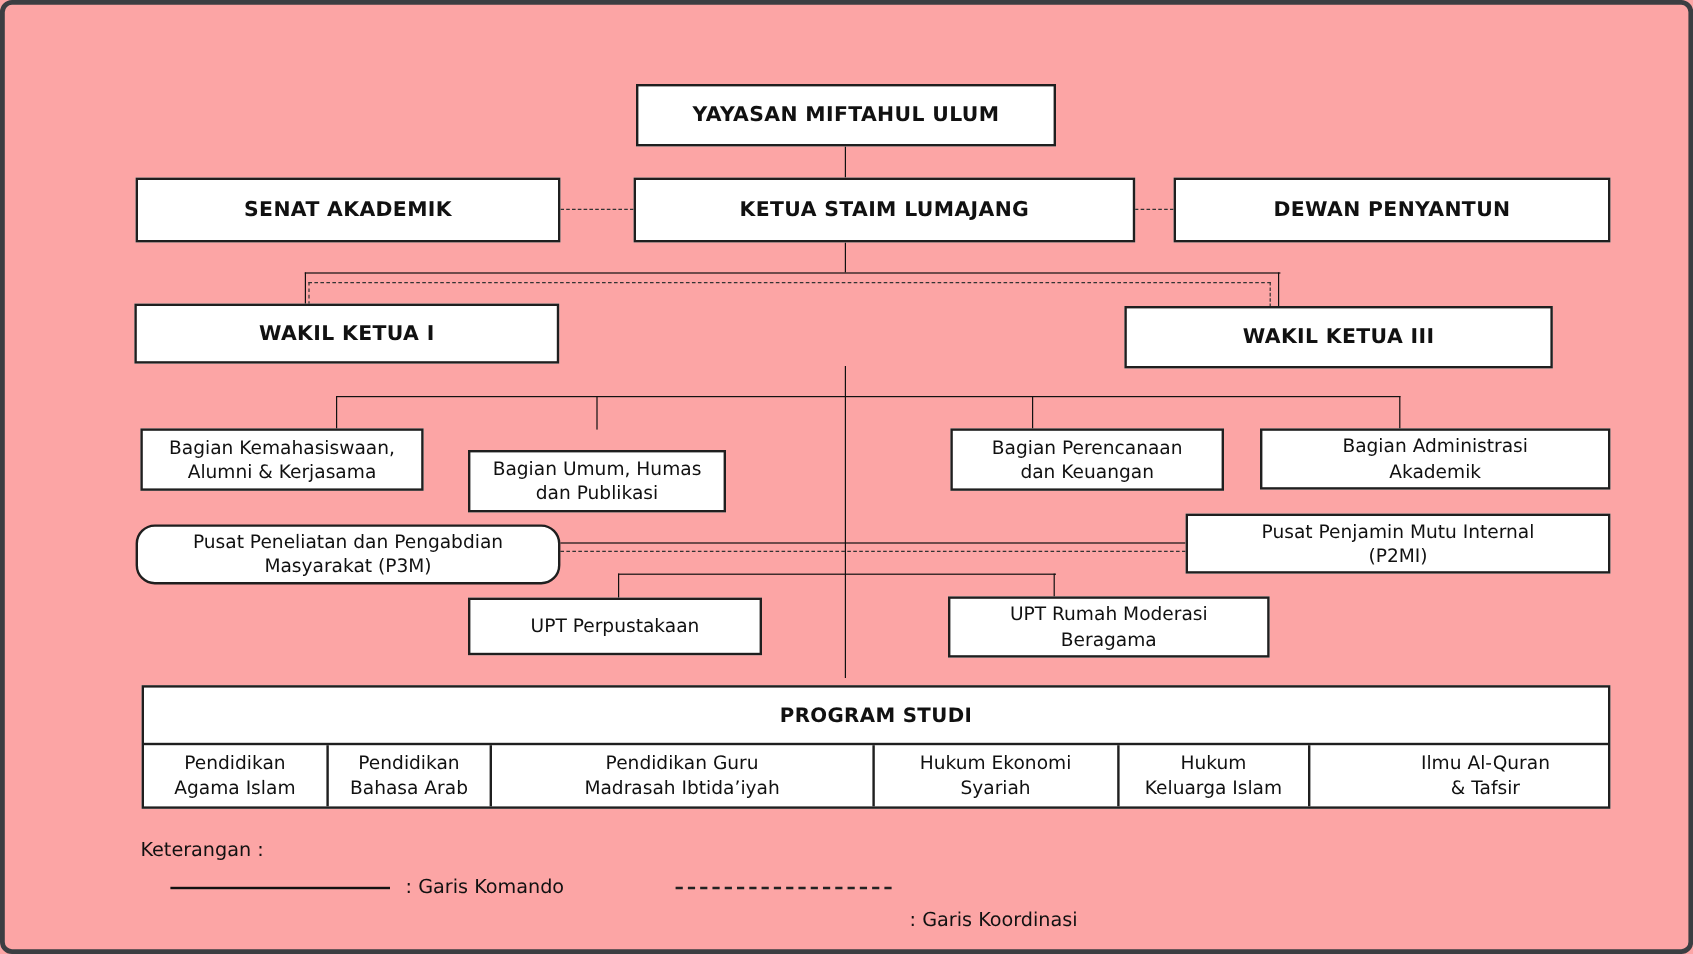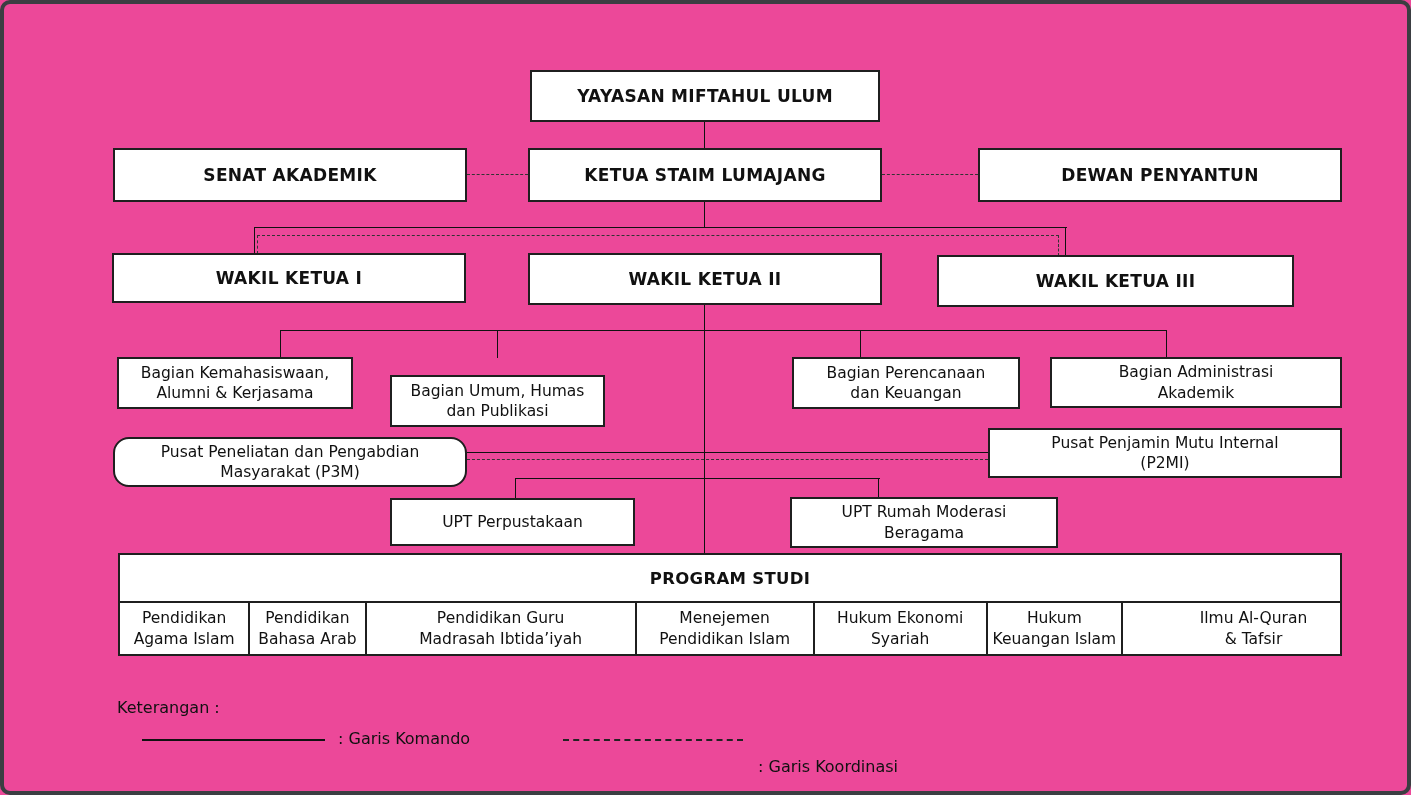--- a/index.html
+++ b/index.html
@@ -1,36 +1,36 @@
 <!DOCTYPE html>
 <html><head>
 <meta charset="utf-8">
 <style>
   html,body{margin:0;padding:0;background:#ffffff;}
   body{font-family:"DejaVu Sans","Liberation Sans",sans-serif;color:#111;}
-  .canvas{position:relative;width:1411px;height:795px;background:#ec4899;overflow:hidden;}
+  .canvas{position:relative;width:1411px;height:795px;background:#fca5a5;overflow:hidden;}
   .frame{position:absolute;left:0;top:0;right:0;bottom:0;border:4px solid #3b3e42;border-radius:10px;pointer-events:none;}
   .node{
     position:absolute;
     background:#ffffff;
     border:2px solid #1f1f1f;
     display:flex;align-items:center;justify-content:center;
     text-align:center;
     font-size:15.5px;line-height:1.32;
     white-space:pre-line;
     box-sizing:border-box;
     z-index:3;
   }
   .node.bold{font-weight:bold;font-size:17px;border-width:2.5px;letter-spacing:.3px;}
   .hl{position:absolute;height:0;border-top:1.5px solid #111;z-index:1;}
   .vl{position:absolute;width:0;border-left:1.5px solid #111;z-index:1;}
   .hd{position:absolute;height:0;border-top:1.5px dashed #333;z-index:2;}
   .vd{position:absolute;width:0;border-left:1.5px dashed #333;z-index:2;}
   .prodi{
-    position:absolute;left:118px;top:553px;width:1224px;height:103px;
+    position:absolute;left:118px;top:571px;width:1224px;height:103px;
     border:2px solid #1f1f1f;box-sizing:border-box;background:#fff;
     display:flex;flex-direction:column;z-index:3;
   }
   .prodi-header{
     height:46px;border-bottom:2px solid #1f1f1f;
     display:flex;align-items:center;justify-content:center;
     font-weight:bold;font-size:16.5px;letter-spacing:.3px;
   }
   .prodi-row{flex:1;display:flex;}
   .cell{
@@ -68,25 +68,24 @@
   <div class="hd" style="left:467px;top:174px;width:61px;"></div>
   <div class="hd" style="left:882px;top:174px;width:96px;"></div>
   <div class="hd" style="left:257px;top:235px;width:802px;"></div>
   <div class="vd" style="left:257px;top:235px;height:19px;"></div>
   <div class="vd" style="left:1058px;top:235px;height:21px;"></div>
   <div class="hd" style="left:467px;top:459px;width:521px;"></div>
 
   <div class="node bold" style="left:530px;top:70px;width:350px;height:52px;">YAYASAN MIFTAHUL ULUM</div>
 
   <div class="node bold" style="left:113px;top:148px;width:354px;height:54px;">SENAT AKADEMIK</div>
-  <div class="node bold" style="left:528px;top:148px;width:354px;height:54px;">KETUA STAIM LUMAJANG</div>
+  <div class="node bold" style="left:528px;top:148px;width:418px;height:54px;">KETUA STAIM LUMAJANG</div>
   <div class="node bold" style="left:978px;top:148px;width:364px;height:54px;">DEWAN PENYANTUN</div>
 
   <div class="node bold" style="left:112px;top:253px;width:354px;height:50px;">WAKIL KETUA I</div>
-  <div class="node bold" style="left:528px;top:253px;width:354px;height:52px;">WAKIL KETUA II</div>
   <div class="node bold" style="left:937px;top:255px;width:357px;height:52px;">WAKIL KETUA III</div>
 
   <div class="node" style="left:117px;top:357px;width:236px;height:52px;">Bagian Kemahasiswaan,
 Alumni &amp; Kerjasama</div>
   <div class="node" style="left:390px;top:375px;width:215px;height:52px;">Bagian Umum, Humas
 dan Publikasi</div>
   <div class="node" style="left:792px;top:357px;width:228px;height:52px;">Bagian Perencanaan
 dan Keuangan</div>
   <div class="node" style="left:1050px;top:357px;width:292px;height:51px;">Bagian Administrasi
 Akademik</div>
@@ -102,26 +101,24 @@
 
   <div class="prodi">
     <div class="prodi-header">PROGRAM STUDI</div>
     <div class="prodi-row">
       <div class="cell" style="flex:135 0 0;">Pendidikan
 Agama Islam</div>
       <div class="cell" style="flex:120 0 0;">Pendidikan
 Bahasa Arab</div>
       <div class="cell" style="flex:282 0 0;">Pendidikan Guru
 Madrasah Ibtida’iyah</div>
-      <div class="cell" style="flex:185 0 0;">Menejemen
-Pendidikan Islam</div>
       <div class="cell" style="flex:180 0 0;">Hukum Ekonomi
 Syariah</div>
       <div class="cell" style="flex:140 0 0;">Hukum
-Keuangan Islam</div>
+Keluarga Islam</div>
       <div class="cell" style="flex:182 0 0;margin-left:44px;">Ilmu Al-Quran
 &amp; Tafsir</div>
     </div>
   </div>
 
   <div class="legend-text" style="left:117px;top:698px;">Keterangan :</div>
   <div class="legend-solid" style="left:142px;top:739px;width:183px;"></div>
   <div class="legend-text" style="left:338px;top:729px;">: Garis Komando</div>
   <div class="legend-dashed" style="left:563px;top:739px;width:180px;"></div>
   <div class="legend-text" style="left:758px;top:757px;">: Garis Koordinasi</div>

